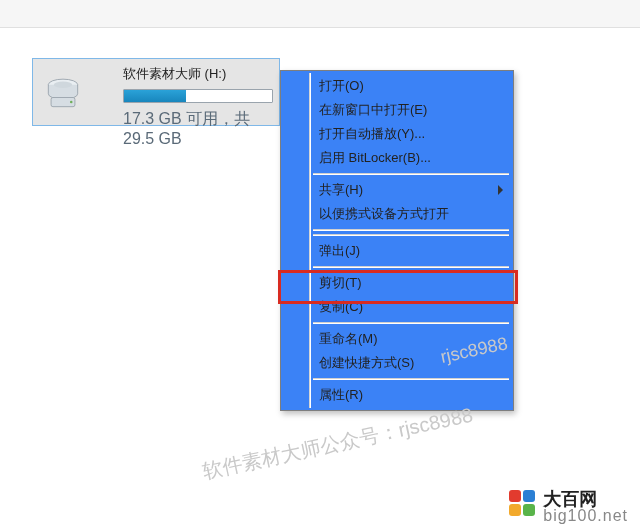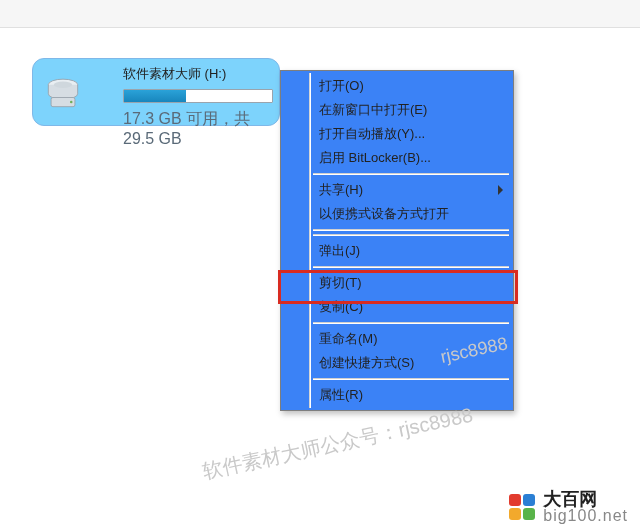--- a/index.html
+++ b/index.html
@@ -1,39 +1,39 @@
 <!DOCTYPE html>
 <html><head>
 <meta charset="utf-8">
 <style>
   * { box-sizing: border-box; margin: 0; padding: 0; }
   html, body { width: 640px; height: 532px; font-family: "Microsoft YaHei", "SimSun", Tahoma, sans-serif; font-size: 13px; background: #fff; overflow: hidden; }
   .canvas { position: relative; width: 640px; height: 532px; background: #fff; }
   .topbar { position: absolute; left: 0; top: 0; width: 100%; height: 28px; background: #f6f6f6; border-bottom: 1px solid #e0e0e0; }
-  .drive { position: absolute; left: 32px; top: 58px; width: 248px; height: 68px; border: 1px solid #7fb8e8; background: #7dd3fc; border-radius: 12px; display: flex; gap: 31px; }
+  .drive { position: absolute; left: 32px; top: 58px; width: 248px; height: 68px; border: 1px solid #7fb8e8; background: #e5e5e5; border-radius: 0; display: flex; gap: 31px; }
   .drive .iconwrap { width: 60px; display: flex; align-items: center; justify-content: center; }
   .drive .body { flex: 1; padding: 6px 6px 4px 0; }
   .drive-title { color: #222; font-size: 13px; margin-bottom: 6px; }
   .bar { width: 150px; height: 14px; border: 1px solid #9aa4ad; background: #fff; border-radius: 1px; overflow: hidden; }
   .bar .fill { height: 100%; width: 42%; background: linear-gradient(#2aa2d8, #1886bd); }
   .drive-info { margin-top: 6px; color: #5a6a78; font-size: 16px; }
 
   .menu { position: absolute; left: 280px; top: 70px; width: 234px; background: #3b82f6; border: 1px solid #7e7e7e; box-shadow: 2px 3px 6px rgba(0,0,0,.25); padding: 3px 2px; }
   .menu .gutter { position: absolute; left: 28px; top: 2px; bottom: 2px; width: 0; border-left: 1px solid #d4d4d4; border-right: 1px solid #fff; }
   .mi { position: relative; height: 24px; line-height: 24px; padding-left: 36px; padding-right: 18px; color: #222; cursor: default; white-space: nowrap; }
   .mi.hover { background: linear-gradient(#eef5fd, #d8e8f8); border: 1px solid #a8c8e4; border-radius: 3px; height: 24px; line-height: 22px; padding-left: 35px; }
   .mi .arrow { position: absolute; right: 8px; top: 7px; width: 0; height: 0; border-top: 5px solid transparent; border-bottom: 5px solid transparent; border-left: 5px solid #333; }
   .sep { margin: 3px 2px 3px 30px; height: 0; border-top: 1px solid #d0d0d0; border-bottom: 1px solid #fff; }
 
   .highlight-box { position: absolute; left: 278px; top: 270px; width: 240px; height: 34px; border: 3px solid #d82b21; pointer-events: none; }
 
   .wm1 { position: absolute; left: 200px; top: 430px; color: #c9c9c9; font-size: 20px; transform: rotate(-12deg); white-space: nowrap; pointer-events: none; }
   .wm2 { position: absolute; left: 440px; top: 340px; color: #c9c9c9; font-size: 18px; transform: rotate(-12deg); white-space: nowrap; pointer-events: none; }
 
-  .sitebrand { position: absolute; right: 12px; bottom: 8px; display: flex; align-items: center; gap: 8px; }
+  .sitebrand { position: absolute; right: 12px; bottom: 8px; display: flex; align-items: flex-start; gap: 8px; }
   .sitebrand .logo { width: 26px; height: 26px; display: grid; grid-template-columns: 1fr 1fr; grid-template-rows: 1fr 1fr; gap: 2px; }
   .sitebrand .logo span { border-radius: 3px; }
   .sq-r { background: #e23b2e; }
   .sq-b { background: #2b7fd4; }
   .sq-g { background: #59b44a; }
   .sq-y { background: #f2a92c; }
   .sitebrand .txt { line-height: 1; }
   .sitebrand .txt .cn { font-size: 18px; font-weight: 700; color: #222; }
   .sitebrand .txt .en { font-size: 16px; color: #888; letter-spacing: 1px; }
 

